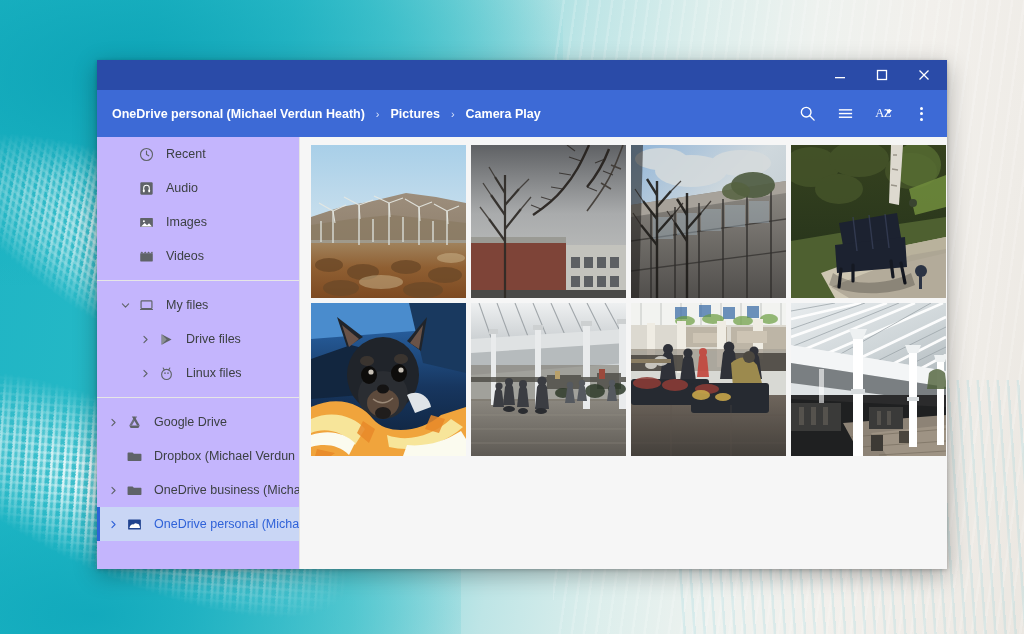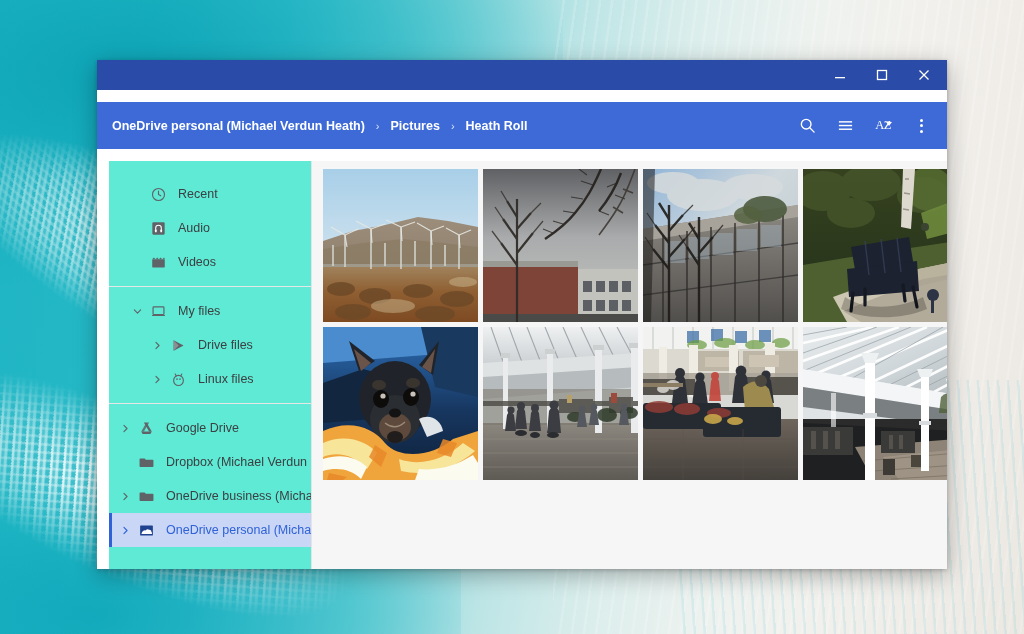--- a/index.html
+++ b/index.html
@@ -99,21 +99,20 @@
 
   
   #filesWindow {
     position: absolute;
     left: 97px; top: 60px;
     width: 850px; height: 509px;
     background: #ffffff;
     box-shadow: 0 6px 22px rgba(0,0,0,0.30), 0 1px 4px rgba(0,0,0,0.22);
     display: flex; flex-direction: column;
     overflow: hidden;
-    gap: 12px;
   }
 
   
   .titlebar {
     height: 30px; min-height: 30px;
     background: #2a4ba8;
     display: flex; align-items: center; justify-content: flex-end;
     padding-right: 2px;
   }
   .wbtn {
@@ -171,26 +170,25 @@
   }
   .dots { display: flex; flex-direction: column; gap: 2.5px; }
   .dots i { width: 3px; height: 3px; border-radius: 50%; background: #fff; display: block; }
 
   
   .wbody { flex: 1 1 auto; display: flex; min-height: 0; background: #fff; }
 
   
   .sidebar {
     width: 203px; min-width: 203px;
-    background: #5eead4;
+    background: #c4b5fd;
     border-right: 1px solid #e4e4e4;
-    padding-top: 16px;
+    padding-top: 0;
     overflow: hidden;
     position: relative;
-    margin-left: 12px;
   }
   .navitem {
     height: 34px;
     display: flex; align-items: center;
     padding-left: 20px;
     cursor: default;
     position: relative;
     font-size: 12.5px;
     color: #3c4043;
   }
@@ -278,21 +276,21 @@
       </svg>
     </div>
   </div>
 
   <div class="topbar">
     <div class="crumbs">
       <span class="crumb">OneDrive personal (Michael Verdun Heath)</span>
       <span class="crumb-sep">›</span>
       <span class="crumb">Pictures</span>
       <span class="crumb-sep">›</span>
-      <span class="crumb">Heath Roll</span>
+      <span class="crumb">Camera Play</span>
     </div>
     <div class="tools">
       <div class="tbtn">
         <svg width="17" height="17" viewBox="0 0 18 18">
           <circle cx="7.6" cy="7.6" r="5.1" fill="none" stroke="#ffffff" stroke-width="1.45"></circle>
           <path d="M11.4 11.4 L16 16" stroke="#ffffff" stroke-width="1.45" stroke-linecap="round"></path>
         </svg>
       </div>
       <div class="tbtn">
         <svg width="17" height="17" viewBox="0 0 18 18">
@@ -335,20 +333,31 @@
           <svg width="15" height="15" viewBox="0 0 16 16">
             <rect x="1.4" y="1.4" width="13.2" height="13.2" rx="1.2" fill="#5f6368"></rect>
             <path d="M5 9.2 V7.6 a3 3 0 0 1 6 0 V9.2" fill="none" stroke="#ffffff" stroke-width="1.1"></path>
             <rect x="4.2" y="8.9" width="1.9" height="3.1" rx="0.9" fill="#ffffff"></rect>
             <rect x="9.9" y="8.9" width="1.9" height="3.1" rx="0.9" fill="#ffffff"></rect>
           </svg>
         </span>
         <span class="nlabel">Audio</span>
       </div>
 
+      <div class="navitem">
+        <span class="twisty empty"></span>
+        <span class="nicon">
+          <svg width="15" height="15" viewBox="0 0 16 16">
+            <rect x="1.2" y="3.2" width="13.6" height="9.6" rx="0.8" fill="#5f6368"></rect>
+            <circle cx="5.2" cy="6.6" r="1.05" fill="#ffffff"></circle>
+            <path d="M2.2 12.2 L6.1 8.4 L8.6 10.8 L10.7 8.9 L13.8 12.2 Z" fill="#ffffff"></path>
+          </svg>
+        </span>
+        <span class="nlabel">Images</span>
+      </div>
 
       <div class="navitem">
         <span class="twisty empty"></span>
         <span class="nicon">
           <svg width="15" height="15" viewBox="0 0 16 16">
             <rect x="1.3" y="4.6" width="13.4" height="8.6" rx="0.6" fill="#5f6368"></rect>
             <path d="M1.3 4.6 L3.1 2.6 L4.7 4.6 Z" fill="#5f6368"></path>
             <path d="M4.9 4.6 L6.7 2.6 L8.3 4.6 Z" fill="#5f6368"></path>
             <path d="M8.5 4.6 L10.3 2.6 L11.9 4.6 Z" fill="#5f6368"></path>
             <path d="M12.1 4.6 L13.9 2.6 L14.7 4.0 L14.7 4.6 Z" fill="#5f6368"></path>

